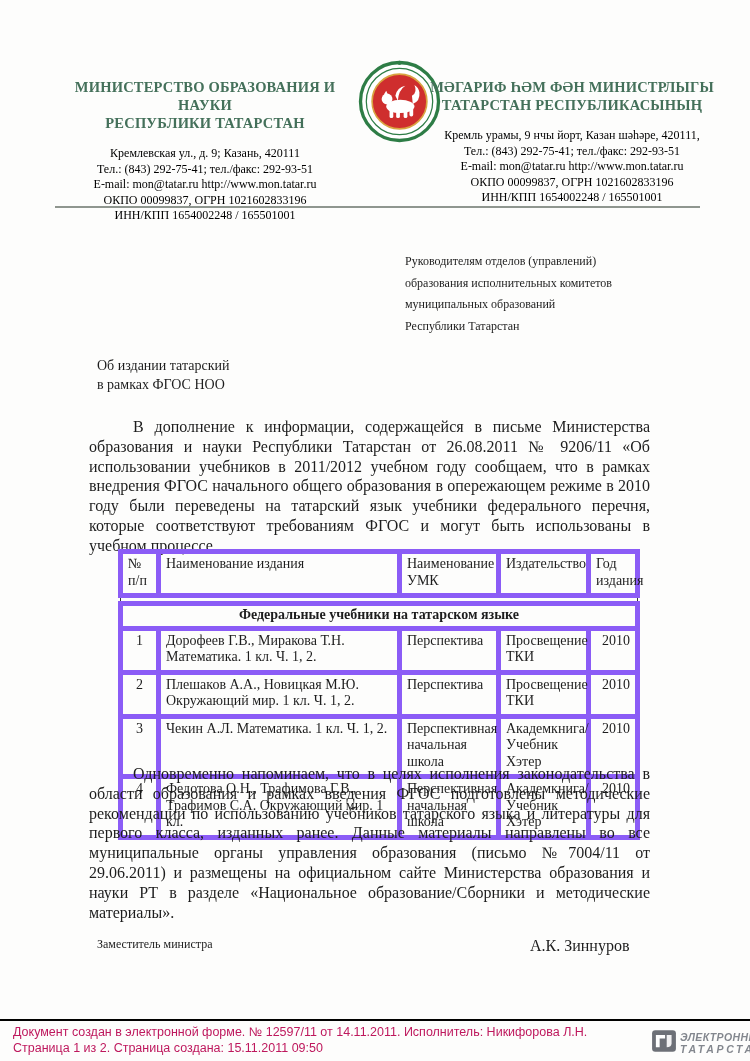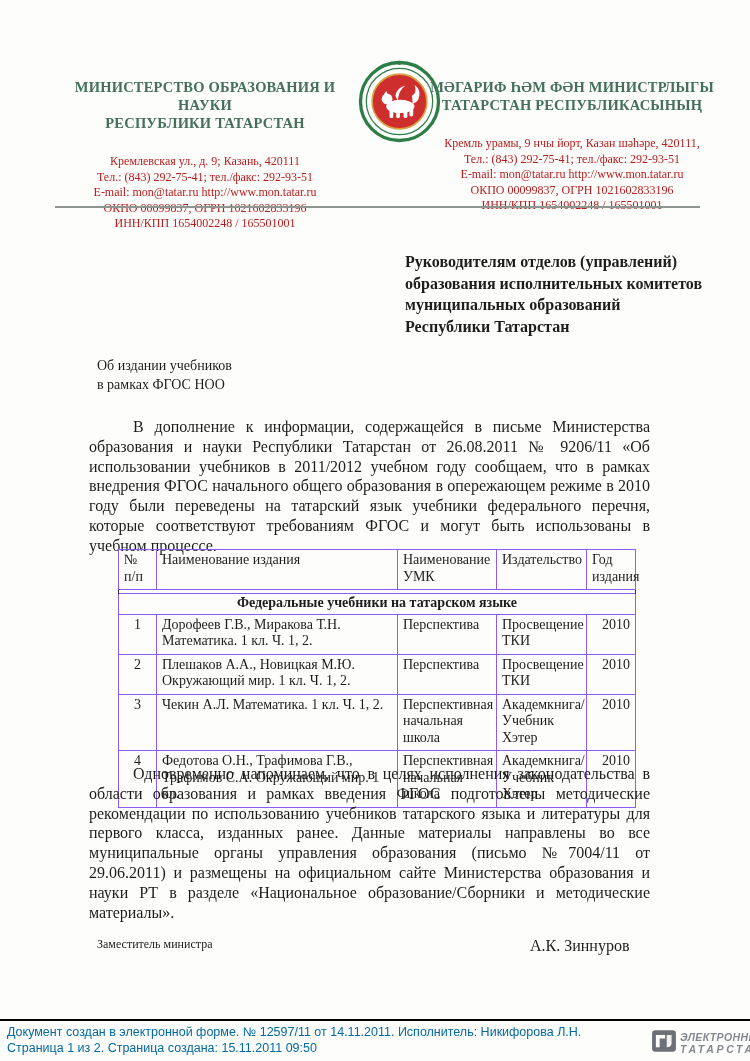--- a/index.html
+++ b/index.html
@@ -6,49 +6,49 @@
   .page{
     position:relative;width:750px;height:1061px;background:#fdfdfc;
     font-family:"Liberation Serif","DejaVu Serif",serif;color:#1d1d1d;
     overflow:hidden;margin:0 auto;
   }
   
   .lh-col{position:absolute;text-align:center;color:#44705a;}
   .lh-left{left:52px;top:78px;width:306px;}
   .lh-right{left:428px;top:78px;width:288px;}
   .lh-title{font-weight:bold;font-size:14.5px;line-height:18px;letter-spacing:0.2px;}
-  .lh-lines{font-size:12px;line-height:15.5px;margin-top:22px;color:#b91c1c;}
+  .lh-lines{font-size:12px;line-height:15.5px;margin-top:14px;color:#000000;}
   .emblem{position:absolute;left:358px;top:60px;width:83px;height:83px;}
   .lh-rule{position:absolute;left:55px;top:206px;width:645px;height:2px;background:#8f968f;}
   
-  .recipient{position:absolute;left:405px;top:251px;width:300px;font-size:16px;line-height:21.5px;font-weight:bold;}
+  .recipient{position:absolute;left:405px;top:251px;width:300px;font-size:12px;line-height:21.5px;}
   .subject{position:absolute;left:97px;top:357px;width:300px;font-size:14px;line-height:18.5px;}
   
   .para{position:absolute;left:89px;width:561px;font-size:16px;line-height:19.8px;
         text-align:justify;text-indent:44px;}
   .para1{top:417px;}
   .para2{top:764px;}
   
   .tbl-wrap{position:absolute;left:118px;top:549px;}
   table{border-collapse:collapse;width:517px;table-layout:fixed;
         font-size:14px;line-height:16.5px;font-family:"Liberation Serif","DejaVu Serif",serif;}
-  th,td{border:1px solid #8b5cf6;padding:2px 5px 4px;vertical-align:top;text-align:left;font-weight:normal;}
+  th,td{border:5px solid #8b5cf6;padding:2px 5px 4px;vertical-align:top;text-align:left;font-weight:normal;}
   th{vertical-align:top;}
   td.c0{text-align:center;}
   td.c4{text-align:right;}
   tr.spacer td{border-left:1px solid #333;border-right:1px solid #333;border-top:none;border-bottom:none;
                padding:0;height:3px;}
   tr.section td{font-weight:bold;text-align:center;padding:1px 4px 2px;}
   
   .sig-label{position:absolute;left:97px;top:937px;font-size:12px;}
   .sig-name{position:absolute;left:530px;top:937px;font-size:16px;}
   
   .footer-rule{position:absolute;left:0;top:1019px;width:750px;height:2px;background:#000;}
-  .footer-text{position:absolute;left:7px;top:1024px;font-family:"Liberation Sans","DejaVu Sans",sans-serif;
-               font-size:12.5px;line-height:16px;color:#0369a1;}
+  .footer-text{position:absolute;left:13px;top:1024px;font-family:"Liberation Sans","DejaVu Sans",sans-serif;
+               font-size:12.5px;line-height:16px;color:#be185d;}
   .footer-logo{position:absolute;left:651px;top:1028px;display:flex;align-items:center;gap:3px;}
   .footer-logo .txt{font-family:"Liberation Sans","DejaVu Sans",sans-serif;font-weight:bold;
                     font-style:italic;color:#83878e;}
   .footer-logo .t1{font-size:10.5px;letter-spacing:0.4px;line-height:11px;}
   .footer-logo .t2{font-size:10.5px;letter-spacing:2.6px;line-height:12px;}
 </style>
 </head>
 <body>
 
 <div class="page">
@@ -100,21 +100,21 @@
   <div class="lh-rule"></div>
 
   <div class="recipient">
     <div>Руководителям отделов (управлений)</div>
     <div>образования исполнительных комитетов</div>
     <div>муниципальных образований</div>
     <div>Республики Татарстан</div>
   </div>
 
   <div class="subject">
-    <div>Об издании учебников</div>
+    <div>Об издании татарский</div>
     <div>в рамках ФГОС НОО</div>
   </div>
 
   <div class="para para1">В дополнение к информации, содержащейся в письме Министерства образования и науки Республики Татарстан от 26.08.2011 № 9206/11 «Об использовании учебников в 2011/2012 учебном году сообщаем, что в рамках внедрения ФГОС начального общего образования в опережающем режиме в 2010 году были переведены на татарский язык учебники федерального перечня, которые соответствуют требованиям ФГОС и могут быть использованы в учебном процессе.</div>
 
   <div class="tbl-wrap">
     <table>
       <colgroup>
         <col style="width:38px">
           <col style="width:241px">

